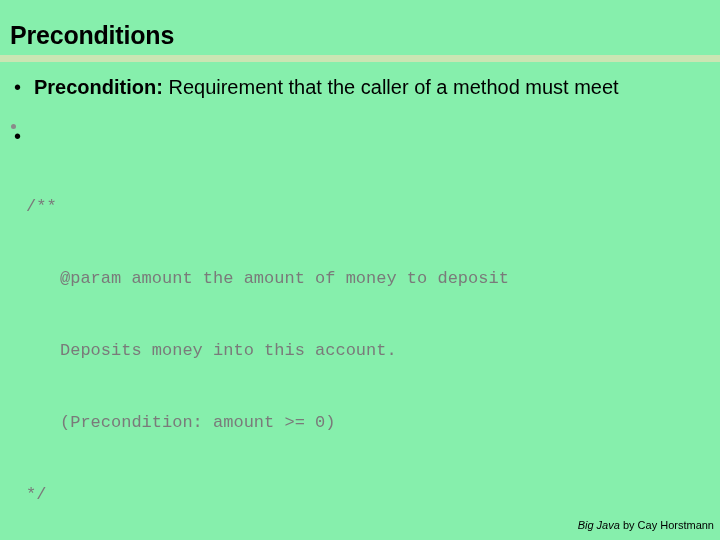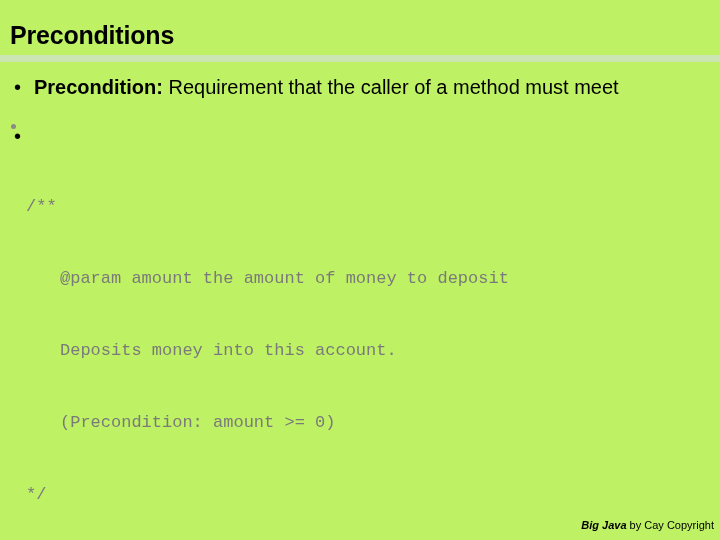--- a/index.html
+++ b/index.html
@@ -13,21 +13,21 @@
     overflow: hidden;
     font-family: "Liberation Sans", sans-serif;
     color: #000000;
     position: relative;
   }
 
   .slide {
     width: 720px;
     height: 540px;
     position: relative;
-    background: #bef264;
+    background: #86efac;
   }
 
   
   .title-area {
     position: absolute;
     left: 0;
     top: 0;
     width: 720px;
     height: 62px;
   }
@@ -109,21 +109,21 @@
     position: absolute;
     right: 6px;
     bottom: 8px;
     text-align: right;
     font-size: 11px;
     line-height: 14px;
     color: #000000;
   }
   .footer .book {
     font-style: italic;
-    font-weight: bold;
+    font-weight: normal;
   }
 </style>
 </head>
 <body>
 
 <div class="slide">
 
   <div class="title-area">
     <div class="slide-title">Preconditions</div>
     <div class="title-rule"></div>
@@ -145,16 +145,16 @@
       <div class="code-line">/**</div>
       <div class="code-line indent">@param amount the amount of money to deposit</div>
       <div class="code-line indent">Deposits money into this account.</div>
       <div class="code-line indent">(Precondition: amount &gt;= 0)</div>
       <div class="code-line">*/</div>
     </div>
 
   </div>
 
   <div class="footer">
-    <div><span class="book">Big Java</span><span> by Cay Copyright</span></div>
+    <div><span class="book">Big Java</span><span> by Cay Horstmann</span></div>
   </div>
 
 </div>
 
 </body></html>

